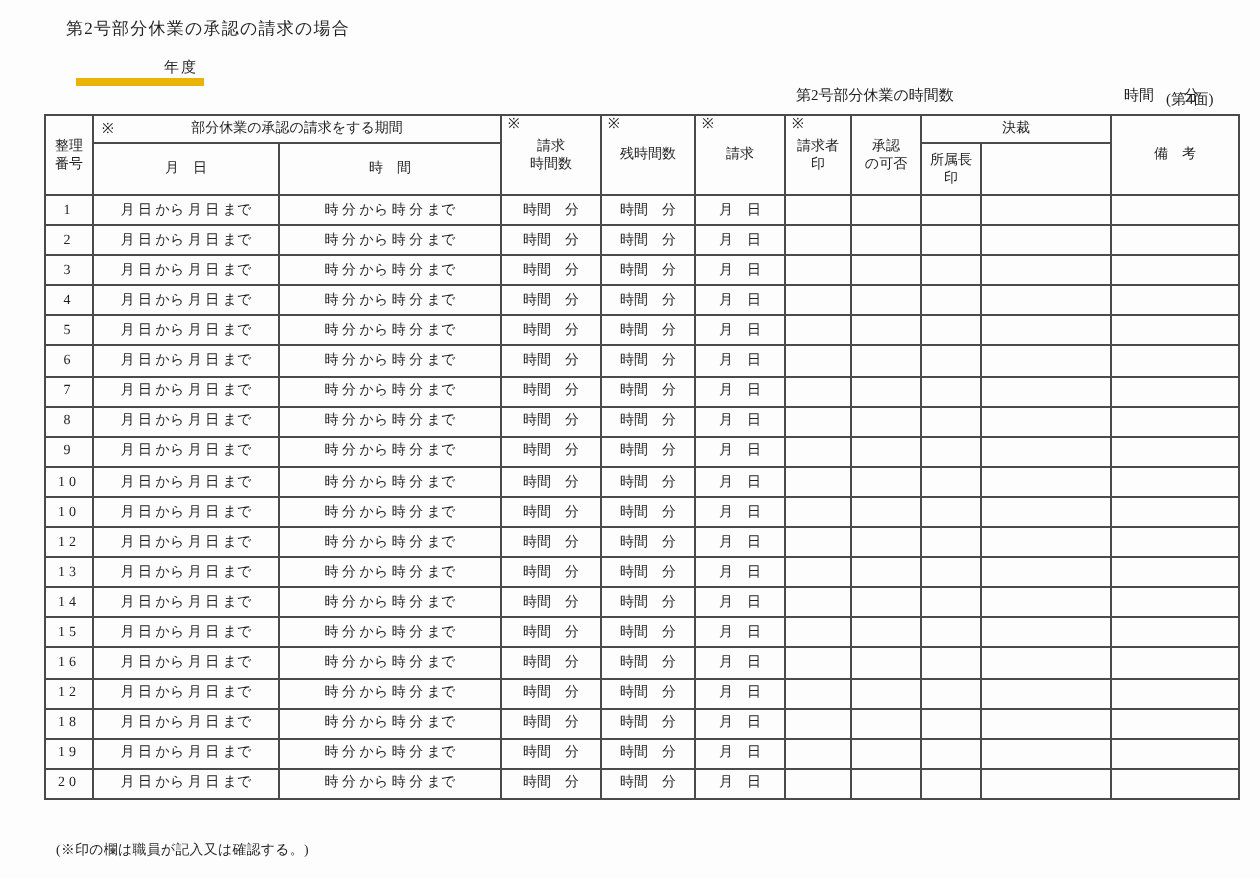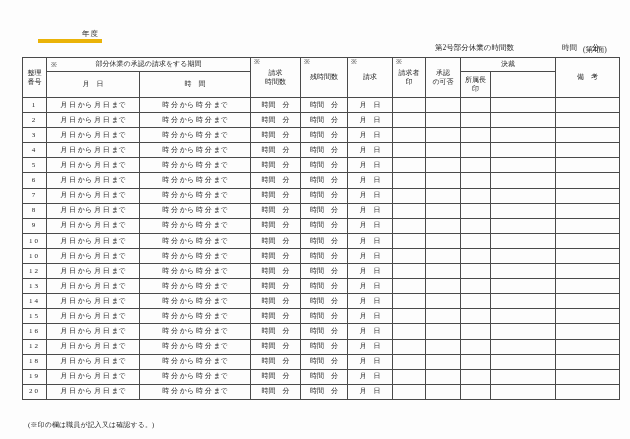--- a/index.html
+++ b/index.html
@@ -23,21 +23,21 @@
   }
   .year-field {
     position: absolute; left: 38px; top: 29px;
     width: 64px; height: 14px;
     border-bottom: 4px solid #eab308;
     text-align: right; font-size: 7.5px;
     letter-spacing: 1px; padding-right: 3px;
   }
   .hours-label {
     position: absolute; left: 398px; top: 43px;
-    width: 116px; text-align: right; font-size: 7.5px;
+    width: 116px; text-align: left; font-size: 7.5px;
   }
   .hours-value {
     position: absolute; left: 562px; top: 43px;
     font-size: 7.5px;
   }
   table.form {
     position: absolute; left: 22px; top: 57px;
     width: 597px;
     border-collapse: collapse; table-layout: fixed;
   }
@@ -69,20 +69,21 @@
   .footnote {
     position: absolute; left: 28px; top: 420px;
     font-size: 6.9px; letter-spacing: 0.2px;
   }
 </style>
 </head>
 <body>
 
 <div class="page">
 
+  <div class="title">第2号部分休業の承認の請求の場合</div>
   <div class="page-label">(第4面)</div>
 
   <div class="year-field">
     <span>年度</span>
   </div>
 
   <div class="hours-label">第2号部分休業の時間数</div>
   <div class="hours-value">時間　　分</div>
 
   <table class="form">

